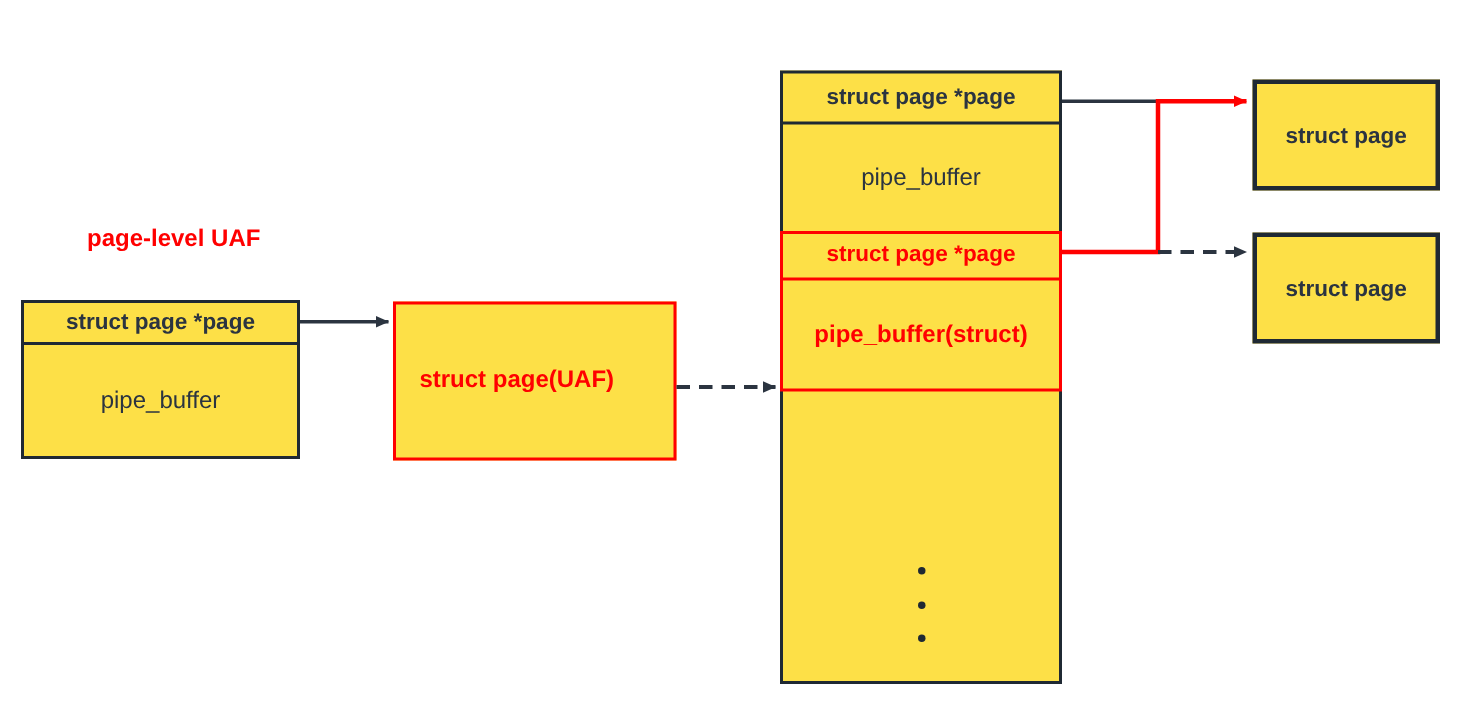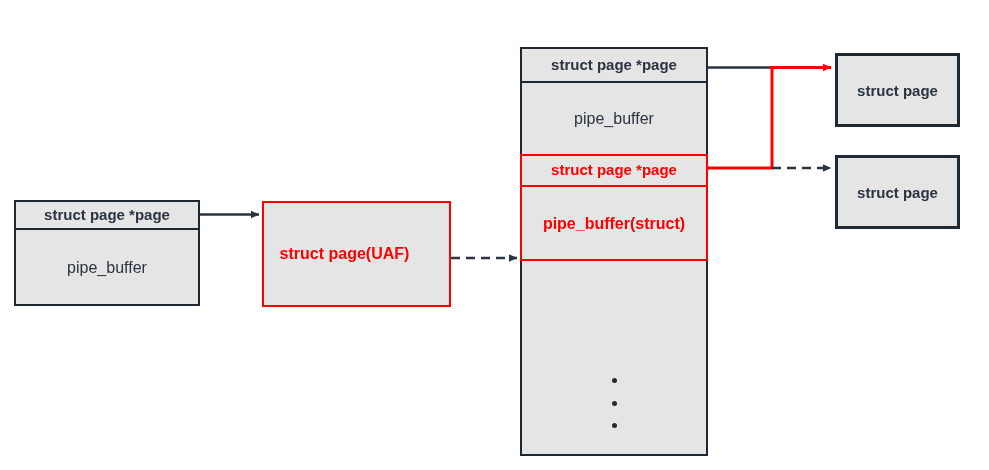--- a/index.html
+++ b/index.html
@@ -13,21 +13,21 @@
   #canvas {
     position: relative;
     width: 989px;
     height: 470px;
     background: #ffffff;
     overflow: hidden;
   }
   .box {
     position: absolute;
     box-sizing: border-box;
-    background: #e5e5e5;
+    background: #fde047;
   }
   .box-black {
     border: 2px solid #1f2933;
   }
   .box-red {
     border: 2px solid #ff0000;
   }
   .row {
     position: absolute;
     box-sizing: border-box;
@@ -75,20 +75,21 @@
     width: 989px;
     height: 470px;
     pointer-events: none;
   }
 </style>
 </head>
 <body>
 
 <div id="canvas">
 
+  <div class="label-free txt-red bold fs16" style="left:58px; top:151px;">page-level UAF</div>
 
   <div class="box box-black" style="left:14px; top:200px; width:186px; height:106px;">
     <div class="row sep-black txt-black bold fs15" style="left:-2px; top:-2px; width:186px; height:30px;">struct page *page</div>
     <div class="row txt-black normal fs16" style="left:-2px; top:28px; width:186px; height:76px;">pipe_buffer</div>
   </div>
 
   <div class="box box-red" style="left:262px; top:201px; width:189px; height:106px;">
     <div class="row txt-red bold fs16" style="left:-2px; top:-2px; width:165px; height:106px;">struct page(UAF)</div>
   </div>
 

